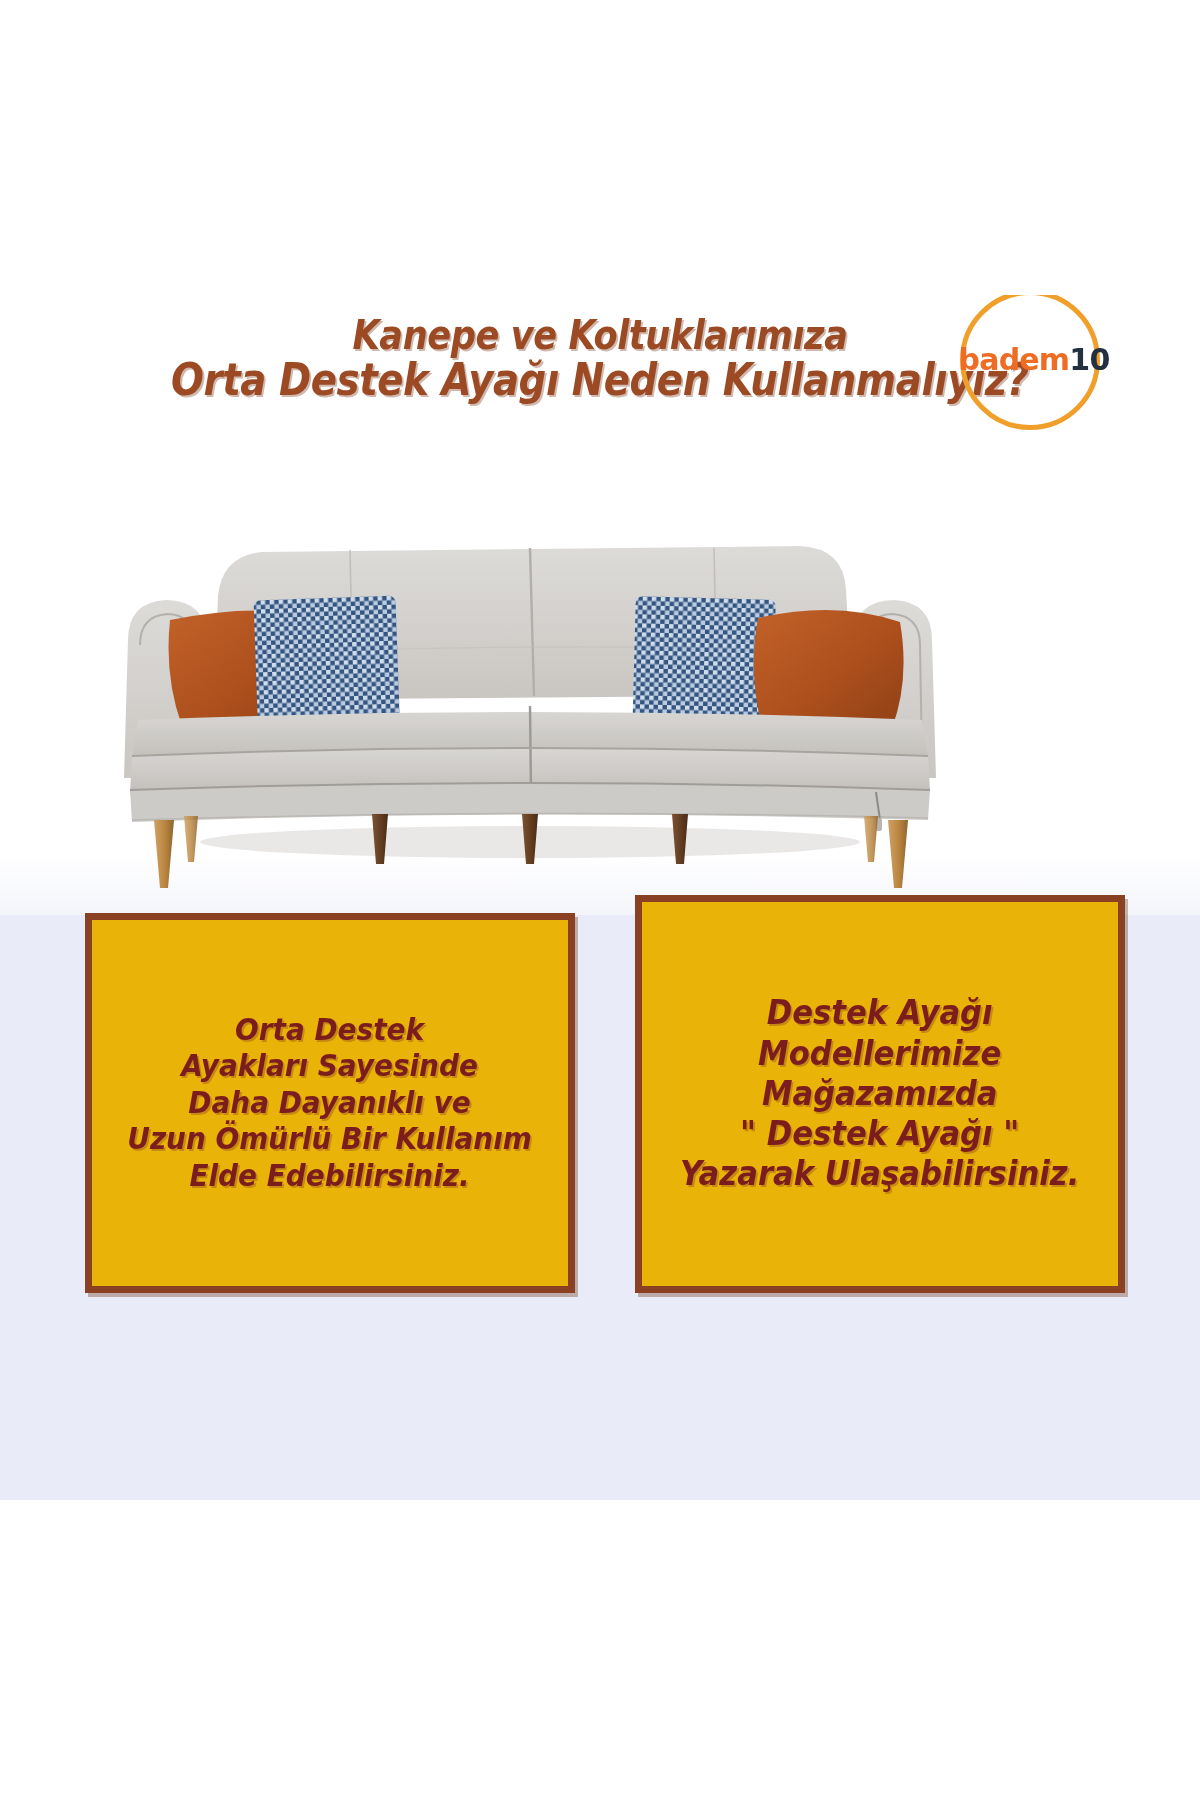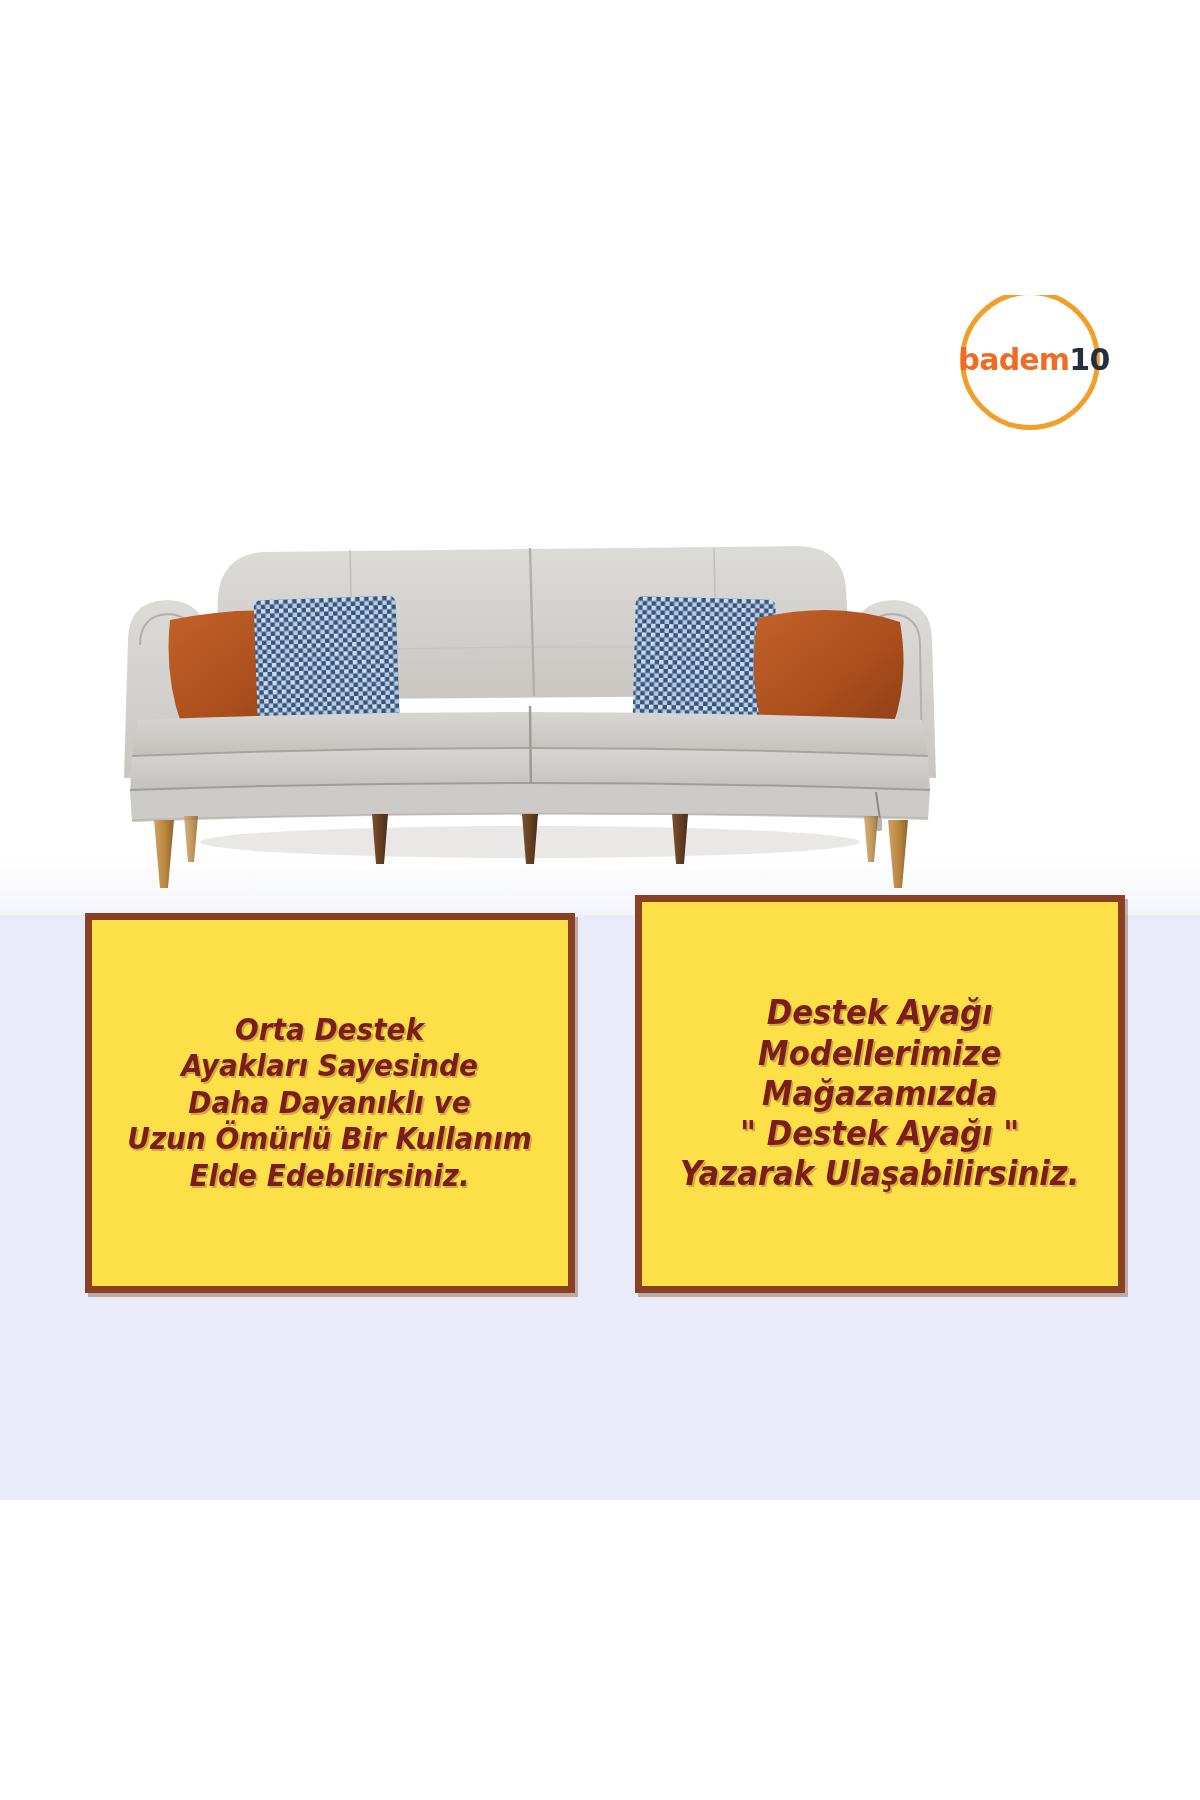--- a/index.html
+++ b/index.html
@@ -131,21 +131,21 @@
     position: absolute;
     left: 0;
     top: 600px;
     width: 1200px;
     height: 420px;
     z-index: 7;
   }
   .info-box {
     position: absolute;
     box-sizing: border-box;
-    background: #fde047;
+    background: #eab308;
     border: 7px solid #8a4022;
     box-shadow: 3px 4px 0 rgba(110,52,27,0.35);
     display: flex;
     align-items: center;
     justify-content: center;
     padding: 18px 10px;
   }
   .info-box.left  { left: 85px;  top: 18px; width: 490px; height: 380px; }
   .info-box.right { left: 635px; top: 0;    width: 490px; height: 398px; align-items: center; }
 
@@ -171,20 +171,24 @@
 
     <div class="photo-plate"></div>
 
     <div class="brand">
       <span class="brand-ring"></span>
       <span class="brand-word">
         <span class="b-a">badem</span><span class="b-b">10</span>
       </span>
     </div>
 
+    <div class="headline">
+      <span class="hl line1">Kanepe ve Koltuklarımıza</span>
+      <span class="hl line2">Orta Destek Ayağı Neden Kullanmalıyız?</span>
+    </div>
 
     <div class="sofa">
       <svg width="840" height="400" viewBox="0 0 840 400" xmlns="http://www.w3.org/2000/svg">
         <defs>
           <linearGradient id="fab" x1="0" y1="0" x2="0" y2="1">
             <stop offset="0%" stop-color="#dddbd8"></stop>
             <stop offset="100%" stop-color="#c9c6c2"></stop>
           </linearGradient>
           <linearGradient id="fabSeat" x1="0" y1="0" x2="0" y2="1">
             <stop offset="0%" stop-color="#d8d6d3"></stop>

